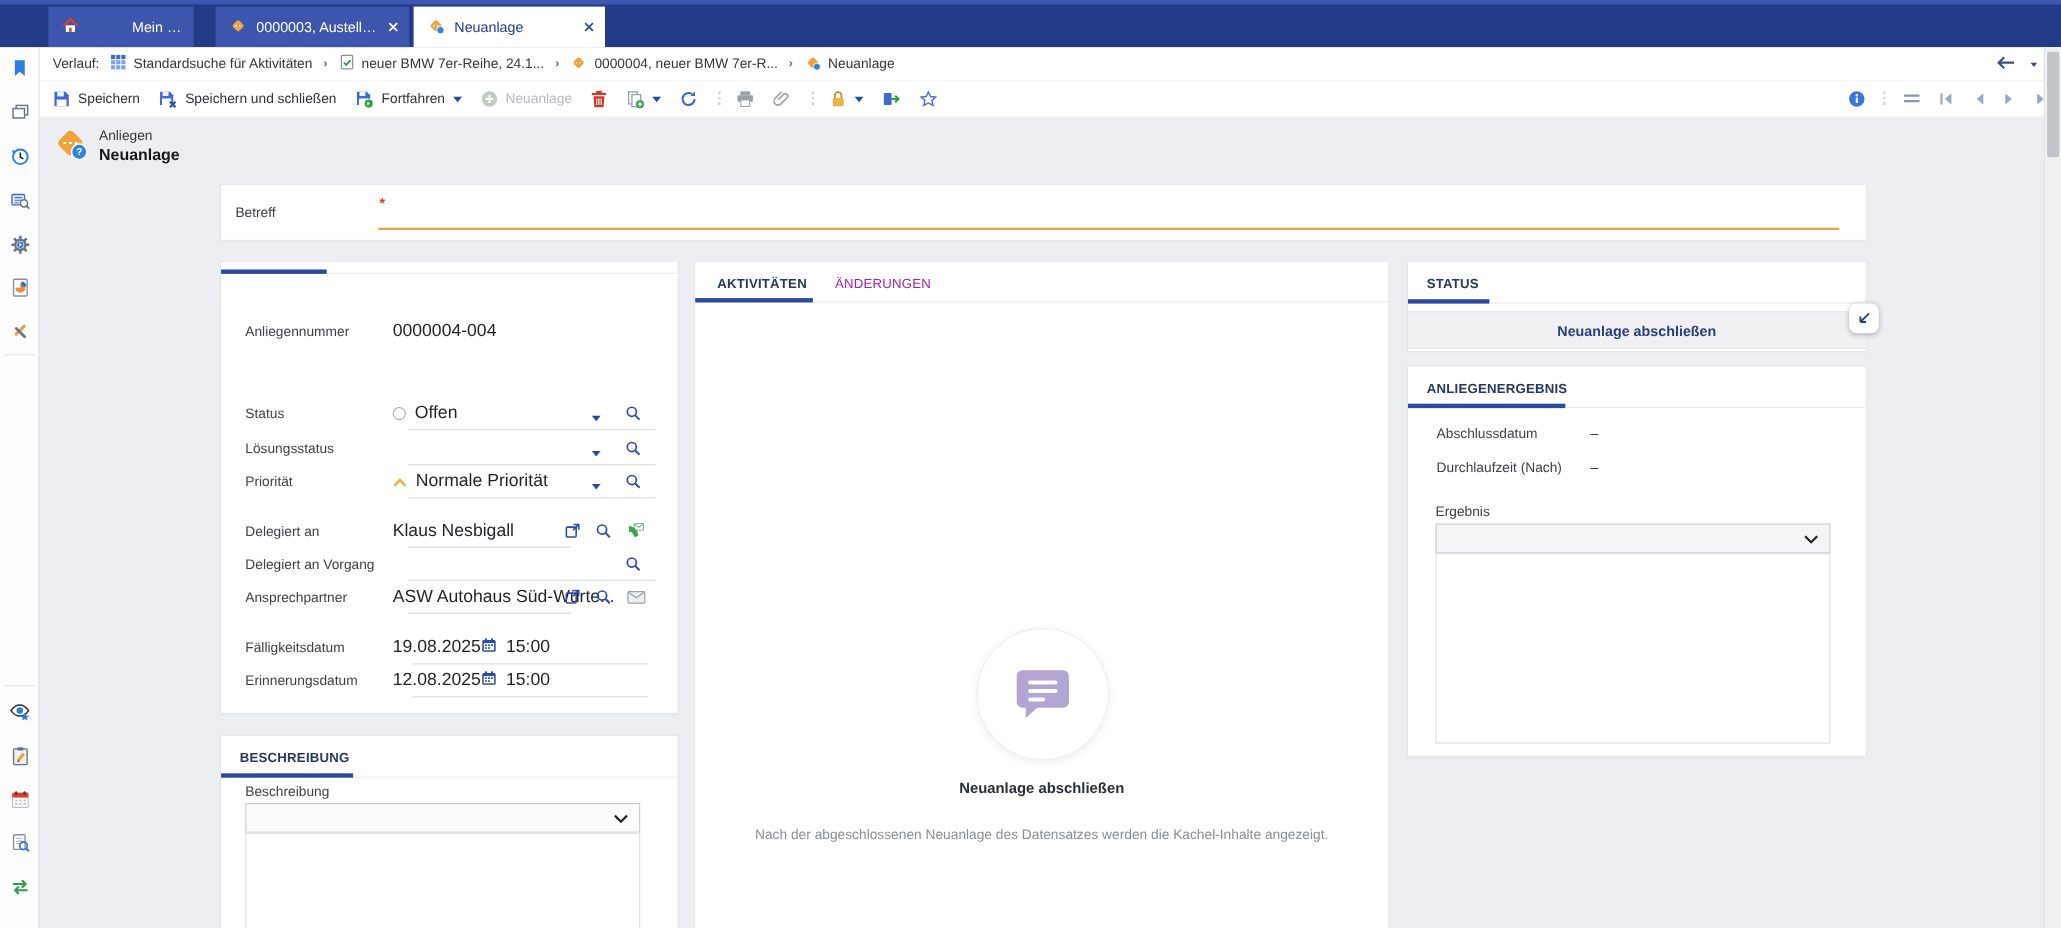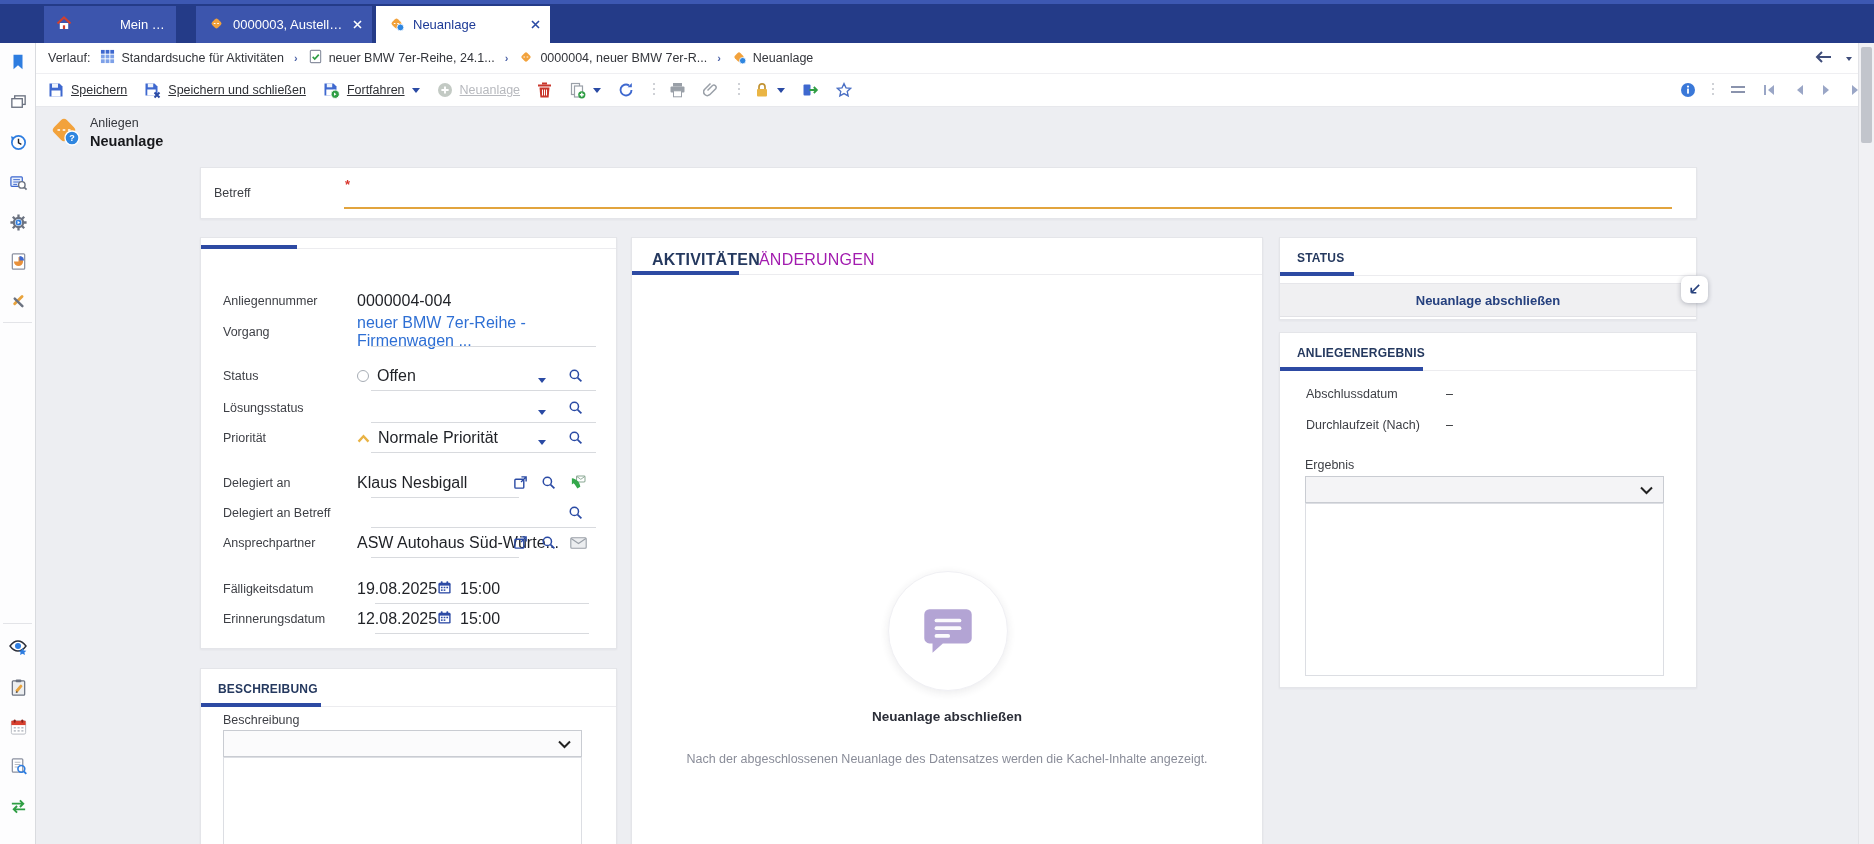--- a/index.html
+++ b/index.html
@@ -23,21 +23,21 @@
   
   .crumbbar { position:absolute; left:36px; top:43px; right:0; height:31px; background:#fff;
               border-bottom:1px solid #efeff2; display:flex; align-items:center; padding-left:12px; font-size:12.5px; color:#33353b; }
   .crumb { display:flex; align-items:center; gap:6px; margin-left:10px; cursor:pointer; white-space:nowrap; }
   .crumb-sep { margin-left:10px; color:#4d63a8; font-weight:bold; font-size:11px; }
   .crumb-right { margin-left:auto; display:flex; align-items:center; gap:14px; padding-right:22px; }
 
   
   .toolbar { position:absolute; left:36px; top:74px; right:0; height:33px; background:#fff;
              border-bottom:1px solid #e7e8ec; display:flex; align-items:center; padding-left:12px; }
-  .ibtn { display:flex; align-items:center; gap:7px; font-size:12.5px; color:#2f3136; margin-right:17px; cursor:pointer; white-space:nowrap;text-decoration:underline; }
+  .ibtn { display:flex; align-items:center; gap:7px; font-size:12.5px; color:#2f3136; margin-right:17px; cursor:pointer; white-space:nowrap; }
   .ibtn.disabled { color:#b7b9be; cursor:default; }
   .caret { width:0; height:0; border:4px solid transparent; border-top:5px solid #2a4aa4; margin-top:4px; }
   .caret.small { border-width:3.5px; border-top-width:4.5px; }
   .vsep { width:2px; height:14px; margin:0 14px 0 2px;
           background:repeating-linear-gradient(to bottom,#cfd1d6 0 2px, transparent 2px 5px); }
   .tb-right { margin-left:auto; display:flex; align-items:center; gap:16px; padding-right:10px; }
 
   
   .hdr-icon { position:absolute; left:46px; top:112px; }
   .hdr-cat  { position:absolute; left:90px; top:116px; font-size:12.5px; color:#34363c; }
@@ -57,21 +57,21 @@
   .u-std { width:225px; } .u-ppl { width:148px; } .u-date { left:152px; width:214px; }
   .fic { position:absolute; top:5px; cursor:pointer; display:flex; }
   .statuscirc { width:12px; height:12px; border:1.5px solid #a7adb5; border-radius:50%; flex:none; }
   .linkval { color:#2e6fd4; cursor:pointer; }
 
   .combo { position:absolute; height:27px; background:#fbfbfc; border:1px solid #c9ccd2; cursor:pointer; }
   .combo svg { position:absolute; right:10px; top:9px; }
   .whitebox { position:absolute; background:#fff; border:1px solid #dcdee3; }
 
   
-  .ctab { position:absolute; top:13px; font-size:16px; font-weight:bold; letter-spacing:.2px; cursor:pointer; }
+  .ctab { position:absolute; top:13px; font-size:12px; font-weight:bold; letter-spacing:.2px; cursor:pointer; }
   .bubble-circle { position:absolute; width:120px; height:120px; border-radius:50%; background:#fff;
                    border:1px solid #f0f0f4; box-shadow:0 2px 8px rgba(40,44,60,.09);
                    display:flex; align-items:center; justify-content:center; }
   .es-title { position:absolute; width:100%; text-align:center; font-size:13.5px; font-weight:bold; color:#2b2e38; }
   .es-cap { position:absolute; width:100%; text-align:center; font-size:12.5px; color:#8a8d99; }
 
   
   .status-btn { position:absolute; left:0; right:0; top:45px; height:34px; background:#f0f0f2;
                 border-top:1px solid #e6e6ea; border-bottom:1px solid #e2e2e6; display:flex;
                 align-items:center; justify-content:center; font-size:13px; font-weight:bold; color:#25407e; cursor:pointer; }
@@ -434,27 +434,20 @@
 <div class="card" style="left:200px;top:237px;width:417px;height:412px;">
   <div class="rule">
       <i style="width:96px"></i>
     </div>
 
   <div class="orow" style="top:50px">
     <span class="olabel">Anliegennummer</span>
     <span class="oval">0000004-004</span>
   </div>
 
-  <div class="orow" style="top:81px">
-    <span class="olabel">Vorgang</span>
-    <span class="oval">
-        <a class="linkval">neuer BMW 7er-Reihe - Firmenwagen ...</a>
-      </span>
-    <div class="uline u-std"></div>
-  </div>
 
   <div class="orow" style="top:125px">
     <span class="olabel">Status</span>
     <span class="oval">
         <span class="statuscirc"></span>
         <span>Offen</span>
       </span>
     <div class="uline u-std"></div>
     <span class="fic caret" style="right:50px;top:11px"></span>
     <span class="fic" style="right:13px">
@@ -515,21 +508,21 @@
     <span class="fic" style="right:10px">
         <svg width="17" height="15" viewBox="0 0 18 16">
           <rect x="8" y="1" width="9" height="6.5" rx="1" fill="#fff" stroke="#8aa893" stroke-width="1.1"></rect>
           <path d="M8.3 1.6l4.2 3 4.2-3" fill="none" stroke="#8aa893" stroke-width="1"></path>
           <path d="M3 3.5c5 .6 8.4 4 9 9l-3.2 1.8c-.9-1.5-2.1-3.6-4-5.5L3 10z" fill="#34a84b"></path>
         </svg>
       </span>
   </div>
 
   <div class="orow" style="top:262px">
-    <span class="olabel">Delegiert an Betreff</span>
+    <span class="olabel">Delegiert an Vorgang</span>
     <span class="oval"></span>
     <div class="uline u-std"></div>
     <span class="fic" style="right:13px">
         <svg width="15" height="15" viewBox="0 0 16 16">
           <circle cx="6.8" cy="6.8" r="4.4" fill="none" stroke="#2a4aa4" stroke-width="1.6"></circle>
           <path d="M10.2 10.2L14.3 14.3" stroke="#2a4aa4" stroke-width="1.8"></path>
         </svg>
       </span>
   </div>
 

